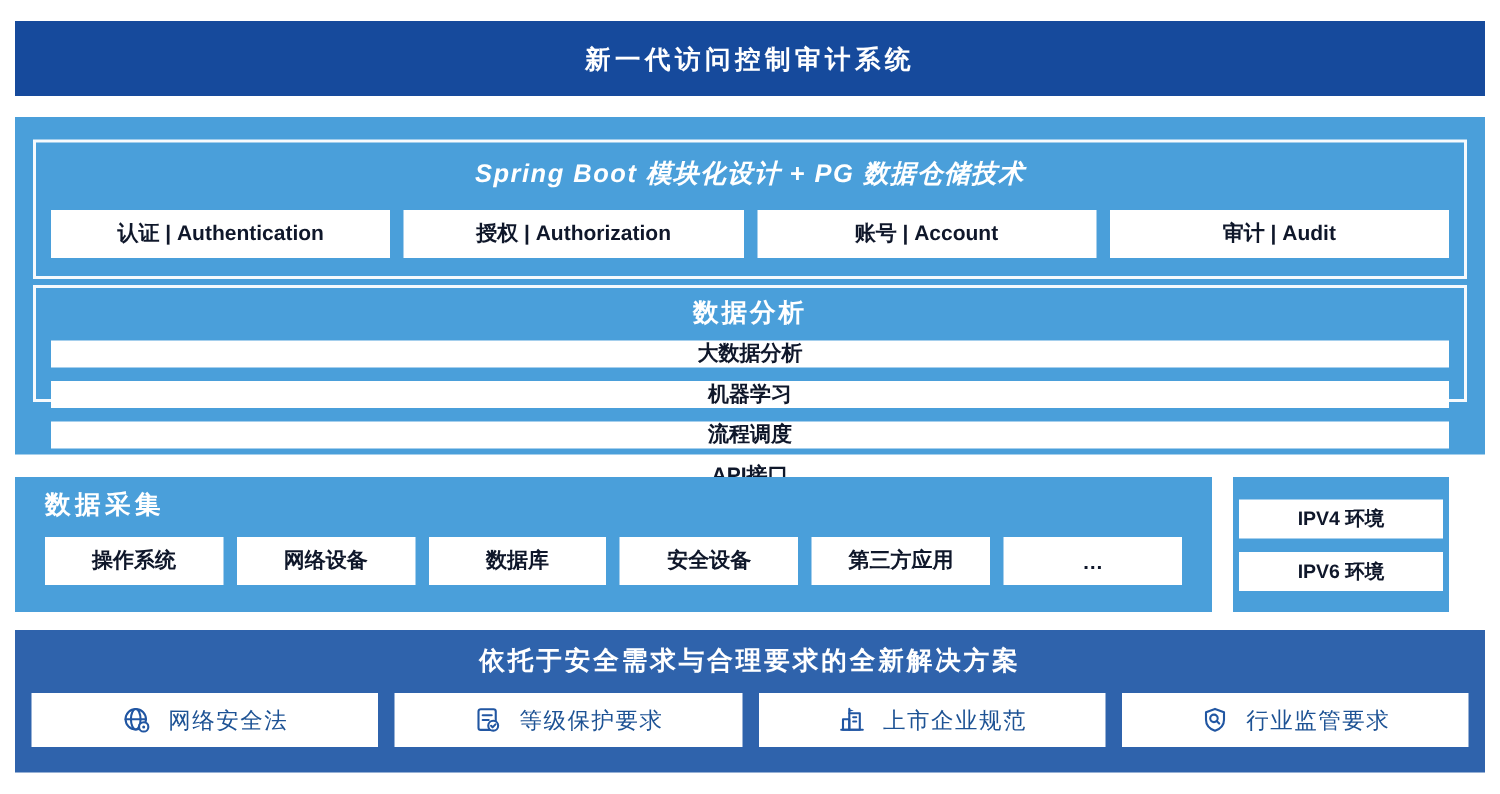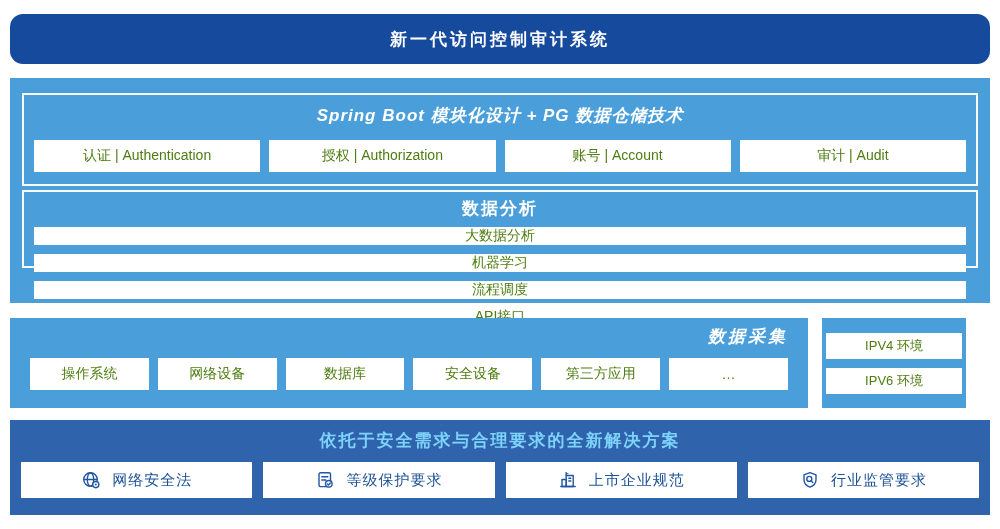--- a/index.html
+++ b/index.html
@@ -12,21 +12,21 @@
     background: #ffffff;
     overflow: hidden;
   }
 
   
   .banner {
     position: absolute;
     left: 10px; top: 14px;
     width: 980px; height: 50px;
     background: #164a9c;
-    display: flex; align-items: center; justify-content: center; border-radius: 13px;
+    display: flex; align-items: center; justify-content: center;
   }
   .banner-title {
     color: #ffffff;
     font-size: 17px;
     font-weight: bold;
     letter-spacing: 3px;
   }
 
   
   .platform {
@@ -57,41 +57,42 @@
     display: flex;
     gap: 9px;
     padding: 0 10px;
     margin-top: 12px;
   }
   .inner-box.analysis .cell-row { margin-top: 6px; flex-direction: column; }
   .cell {
     flex: 1;
     height: 32px;
     background: #ffffff;
-    color: #4d7c0f;
+    color: #0f172a;
     font-size: 14px;
     display: flex; align-items: center; justify-content: center;
     white-space: nowrap;
+    font-weight: bold;
   }
 
   
   .collection {
     position: absolute;
     left: 10px; top: 318px;
     width: 798px; height: 90px;
     background: #4a9fda;
     padding: 7px 20px 0 20px;
   }
   .collection-title {
     color: #ffffff;
     font-size: 17px;
     font-weight: bold;
-    text-align: right;
+    text-align: left;
     letter-spacing: 3px;
-    height: 24px; line-height: 24px; font-style: italic;
+    height: 24px; line-height: 24px;
   }
   .collection .cell-row { padding: 0; margin-top: 9px; }
 
   
   .network {
     position: absolute;
     left: 822px; top: 318px;
     width: 144px; height: 90px;
     background: #4a9fda;
     display: flex; flex-direction: column; align-items: center;
@@ -107,21 +108,21 @@
 
   
   .solution {
     position: absolute;
     left: 10px; top: 420px;
     width: 980px; height: 95px;
     background: #2f63ac;
     padding: 9px 11px 0 11px;
   }
   .solution-title {
-    color: #7dd3fc;
+    color: #ffffff;
     font-size: 17px;
     font-weight: bold;
     text-align: center;
     letter-spacing: 2px;
     height: 24px; line-height: 24px;
   }
   .solution-row {
     display: flex;
     gap: 11px;
     margin-top: 9px;

